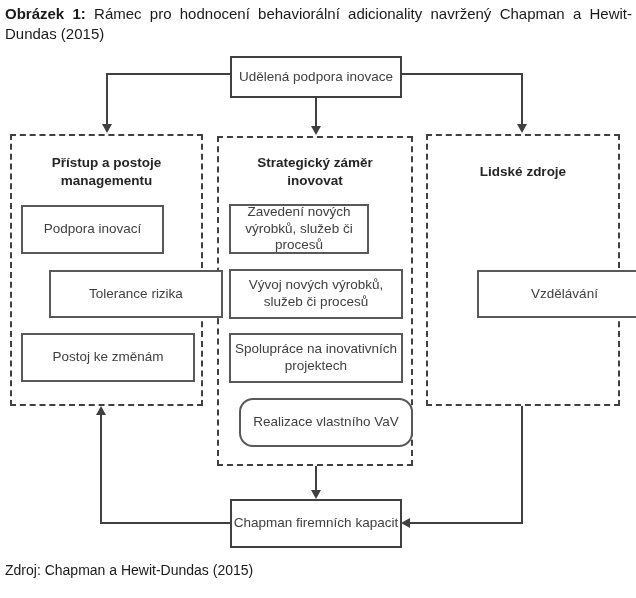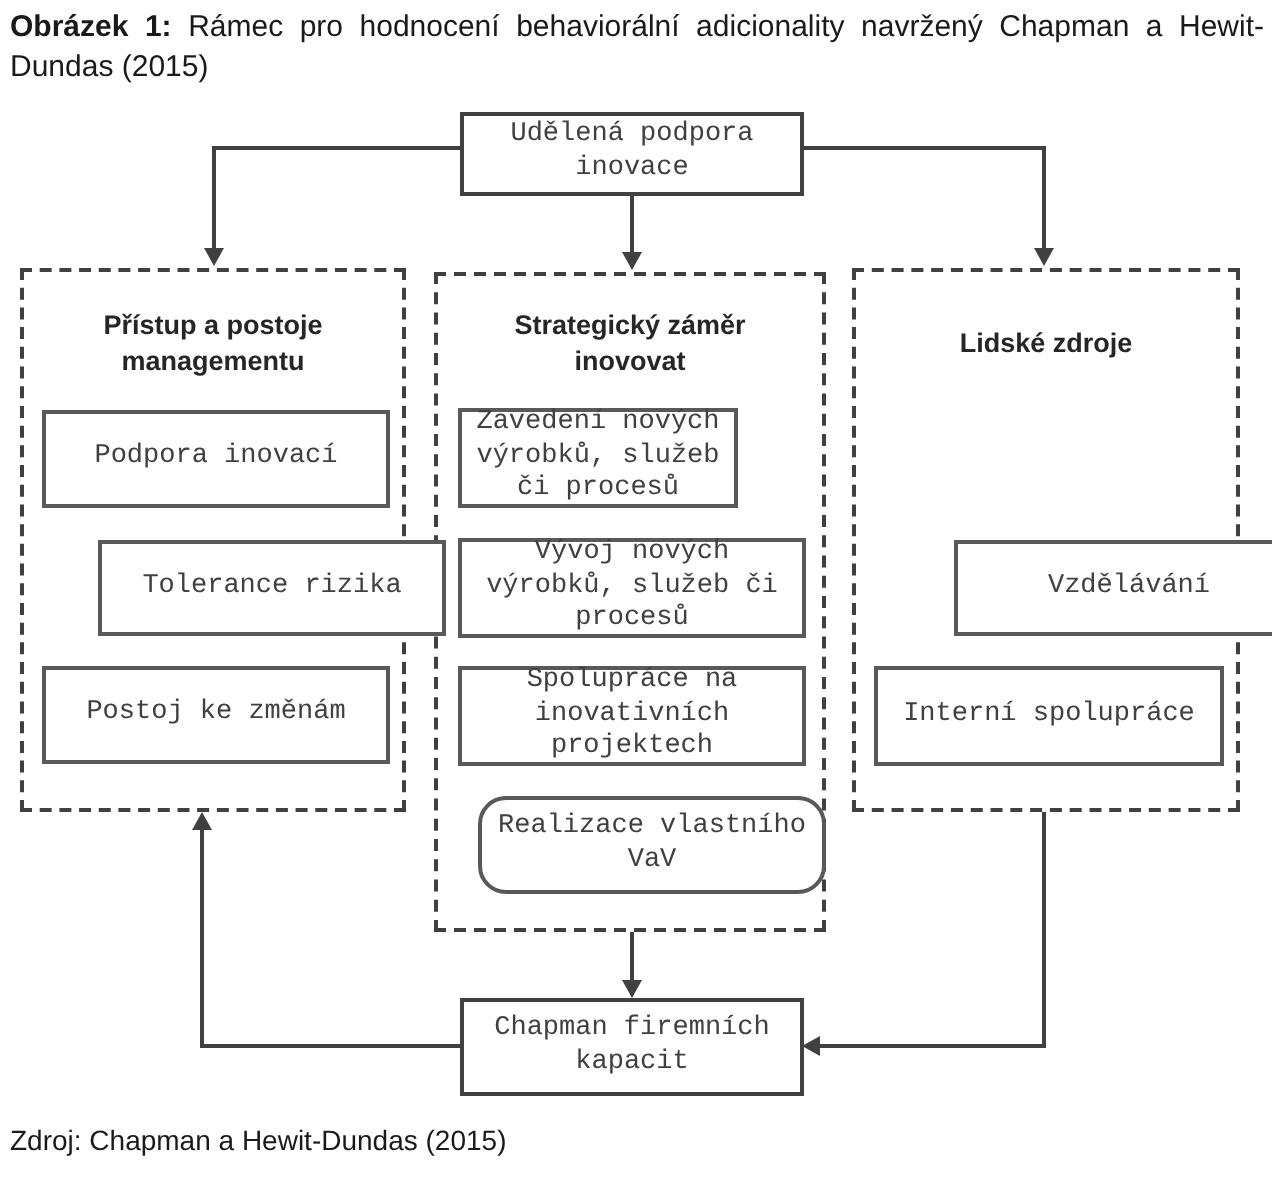--- a/index.html
+++ b/index.html
@@ -15,21 +15,21 @@
   }
   .caption{
     position:absolute;left:5px;top:4px;width:627px;
     font-size:15px;line-height:1.32;color:var(--titletext);
     text-align:justify;
   }
   .caption .lbl{font-weight:bold;}
   .box{
     position:absolute;box-sizing:border-box;background:#ffffff;
     display:flex;align-items:center;justify-content:center;text-align:center;
-    color:var(--boxtext);font-size:13.5px;line-height:1.25;font-family:Liberation Mono, monospace;
+    color:var(--boxtext);font-size:13.5px;line-height:1.25;
   }
   .solidbox{border:2px solid var(--line);}
   .subbox{border:2px solid var(--subborder);padding:2px;}
   .dashedbox{
     position:absolute;box-sizing:border-box;border:2px dashed var(--line);
     background:transparent;
   }
   .colhead{
     position:absolute;box-sizing:border-box;
     display:flex;align-items:center;justify-content:center;text-align:center;
@@ -63,31 +63,30 @@
   <div class="arr down" style="left:517px;top:124px;"></div>
 
   <div class="dashedbox" style="left:10px;top:134px;width:193px;height:272px;"></div>
   <div class="dashedbox" style="left:217px;top:136px;width:196px;height:330px;"></div>
   <div class="dashedbox" style="left:426px;top:134px;width:194px;height:272px;"></div>
 
   <div class="colhead" style="left:30px;top:150px;width:153px;height:44px;">Přístup a postoje managementu</div>
   <div class="colhead" style="left:446px;top:150px;width:154px;height:44px;">Lidské zdroje</div>
   <div class="colhead" style="left:240px;top:150px;width:150px;height:44px;">Strategický záměr inovovat</div>
 
-  <div class="box subbox" style="left:21px;top:205px;width:174px;height:49px;">Podpora inovací</div>
+  <div class="box subbox" style="left:21px;top:205px;width:143px;height:49px;">Podpora inovací</div>
   <div class="box subbox" style="left:21px;top:270px;width:174px;height:48px;margin-left:28px;">Tolerance rizika</div>
   <div class="box subbox" style="left:21px;top:333px;width:174px;height:49px;">Postoj ke změnám</div>
 
   <div class="box subbox" style="left:229px;top:204px;width:140px;height:50px;">Zavedení nových výrobků, služeb či procesů</div>
   <div class="box subbox" style="left:229px;top:269px;width:174px;height:50px;text-align:center;">Vývoj nových výrobků, služeb či procesů</div>
   <div class="box subbox" style="left:229px;top:333px;width:174px;height:50px;">Spolupráce na inovativních projektech</div>
   <div class="box subbox" style="left:239px;top:398px;width:174px;height:49px;border-radius:14px;">Realizace vlastního VaV</div>
 
   <div class="box subbox" style="left:437px;top:270px;width:175px;height:48px;margin-left:40px;">Vzdělávání</div>
-  <div class="box subbox" style="left:437px;top:333px;width:175px;height:50px;">Interní spolupráce</div>
 
   <div class="ln" style="left:315px;top:466px;width:2px;height:25px;"></div>
   <div class="arr down" style="left:311px;top:490px;"></div>
 
   <div class="ln" style="left:521px;top:406px;width:2px;height:118px;"></div>
   <div class="ln" style="left:410px;top:522px;width:113px;height:2px;"></div>
   <div class="arr left" style="left:401px;top:518px;"></div>
 
   <div class="ln" style="left:101px;top:522px;width:130px;height:2px;"></div>
   <div class="ln" style="left:100px;top:414px;width:2px;height:110px;"></div>

